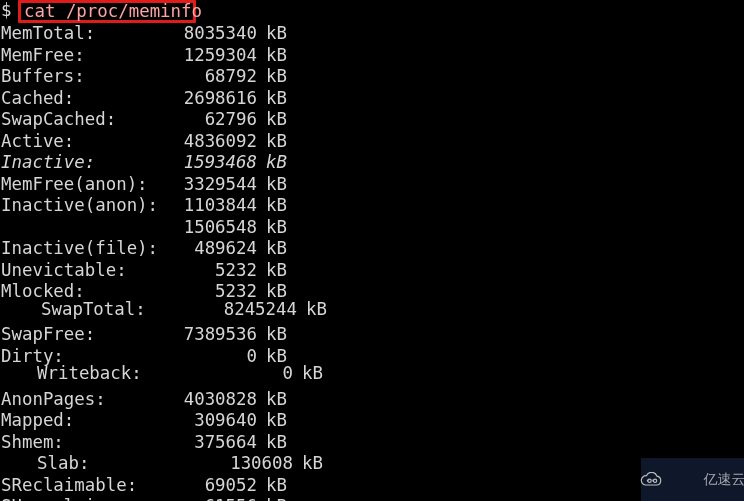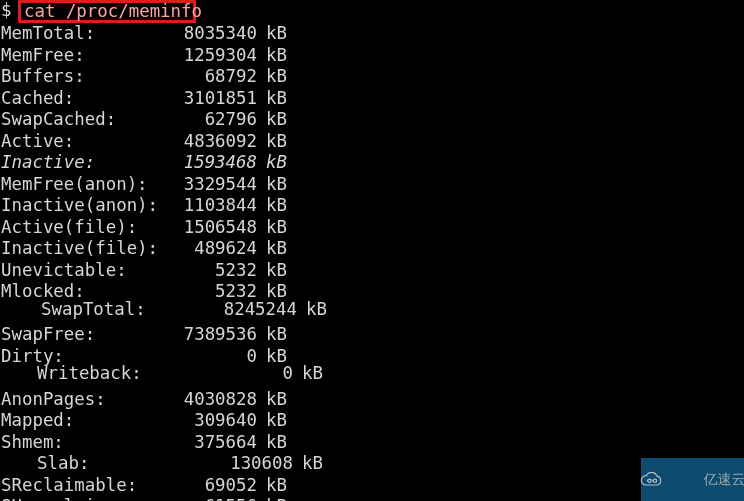--- a/index.html
+++ b/index.html
@@ -133,43 +133,43 @@
   <div class="term-line prompt-line">
     <span class="prompt-sigil">$</span>
     <span class="command-highlight" style="border-color: rgb(224, 27, 27);"></span>
     <span class="command-text">cat /proc/meminfo</span>
   </div>
 
   <div id="mem-rows">
       <div class="mem-row" style="top: 23px;"><span class="mem-key">MemTotal:</span><span class="mem-value">8035340</span><span class="mem-unit">kB</span></div>
       <div class="mem-row" style="top: 44.5px;"><span class="mem-key">MemFree:</span><span class="mem-value">1259304</span><span class="mem-unit">kB</span></div>
       <div class="mem-row" style="top: 66px;"><span class="mem-key">Buffers:</span><span class="mem-value">68792</span><span class="mem-unit">kB</span></div>
-      <div class="mem-row" style="top: 87.5px;"><span class="mem-key">Cached:</span><span class="mem-value">3101851</span><span class="mem-unit">kB</span></div>
+      <div class="mem-row" style="top: 87.5px;"><span class="mem-key">Cached:</span><span class="mem-value">2698616</span><span class="mem-unit">kB</span></div>
       <div class="mem-row" style="top: 109px;"><span class="mem-key">SwapCached:</span><span class="mem-value">62796</span><span class="mem-unit">kB</span></div>
       <div class="mem-row" style="top: 130.5px;"><span class="mem-key">Active:</span><span class="mem-value">4836092</span><span class="mem-unit">kB</span></div>
       <div class="mem-row" style="top: 152px; font-style: italic;"><span class="mem-key">Inactive:</span><span class="mem-value">1593468</span><span class="mem-unit">kB</span></div>
       <div class="mem-row" style="top: 173.5px;"><span class="mem-key">MemFree(anon):</span><span class="mem-value">3329544</span><span class="mem-unit">kB</span></div>
       <div class="mem-row" style="top: 195px;"><span class="mem-key">Inactive(anon):</span><span class="mem-value">1103844</span><span class="mem-unit">kB</span></div>
-      <div class="mem-row" style="top: 216.5px;"><span class="mem-key">Active(file):</span><span class="mem-value">1506548</span><span class="mem-unit">kB</span></div>
+      <div class="mem-row" style="top: 216.5px;"><span class="mem-value">1506548</span><span class="mem-unit">kB</span></div>
       <div class="mem-row" style="top: 238px;"><span class="mem-key">Inactive(file):</span><span class="mem-value">489624</span><span class="mem-unit">kB</span></div>
       <div class="mem-row" style="top: 259.5px;"><span class="mem-key">Unevictable:</span><span class="mem-value">5232</span><span class="mem-unit">kB</span></div>
       <div class="mem-row" style="top: 281px;"><span class="mem-key">Mlocked:</span><span class="mem-value">5232</span><span class="mem-unit">kB</span></div>
       <div class="mem-row" style="top: 299px; margin-left: 40px;"><span class="mem-key">SwapTotal:</span><span class="mem-value">8245244</span><span class="mem-unit">kB</span></div>
       <div class="mem-row" style="top: 324px;"><span class="mem-key">SwapFree:</span><span class="mem-value">7389536</span><span class="mem-unit">kB</span></div>
       <div class="mem-row" style="top: 345.5px;"><span class="mem-key">Dirty:</span><span class="mem-value">0</span><span class="mem-unit">kB</span></div>
       <div class="mem-row" style="top: 363px; margin-left: 36px;"><span class="mem-key">Writeback:</span><span class="mem-value">0</span><span class="mem-unit">kB</span></div>
       <div class="mem-row" style="top: 388.5px;"><span class="mem-key">AnonPages:</span><span class="mem-value">4030828</span><span class="mem-unit">kB</span></div>
       <div class="mem-row" style="top: 410px;"><span class="mem-key">Mapped:</span><span class="mem-value">309640</span><span class="mem-unit">kB</span></div>
       <div class="mem-row" style="top: 431.5px;"><span class="mem-key">Shmem:</span><span class="mem-value">375664</span><span class="mem-unit">kB</span></div>
       <div class="mem-row" style="top: 453px; margin-left: 36px;"><span class="mem-key">Slab:</span><span class="mem-value">130608</span><span class="mem-unit">kB</span></div>
       <div class="mem-row" style="top: 474.5px;"><span class="mem-key">SReclaimable:</span><span class="mem-value">69052</span><span class="mem-unit">kB</span></div>
       <div class="mem-row" style="top: 496px;"><span class="mem-key">SUnreclaim:</span><span class="mem-value">61556</span><span class="mem-unit">kB</span></div>
     </div>
 
-  <div id="watermark-panel" style="background: #0c4a6e; gap: 40px;">
+  <div id="watermark-panel" style="background: #0f172a; gap: 40px;">
     <svg id="watermark-logo" viewBox="0 0 48 32">
       <g fill="none" stroke="#b9bcc0" stroke-width="2.4" stroke-linecap="round" stroke-linejoin="round">
         <path d="M11 26 H33 a9 9 0 0 0 0.6 -17.9 A11 11 0 0 0 13 7.5 A9.3 9.3 0 0 0 11 26 Z"></path>
         <path d="M16 17.5 a3.2 3.2 0 1 1 3.2 3.2 a4.6 4.6 0 0 1 -4.6 -4.6"></path>
         <path d="M27 17.5 a3.2 3.2 0 1 1 3.2 3.2 a4.6 4.6 0 0 1 -4.6 -4.6"></path>
       </g>
     </svg>
     <span id="watermark-text" style="color: rgb(166, 169, 173);">亿速云</span>
   </div>
 

